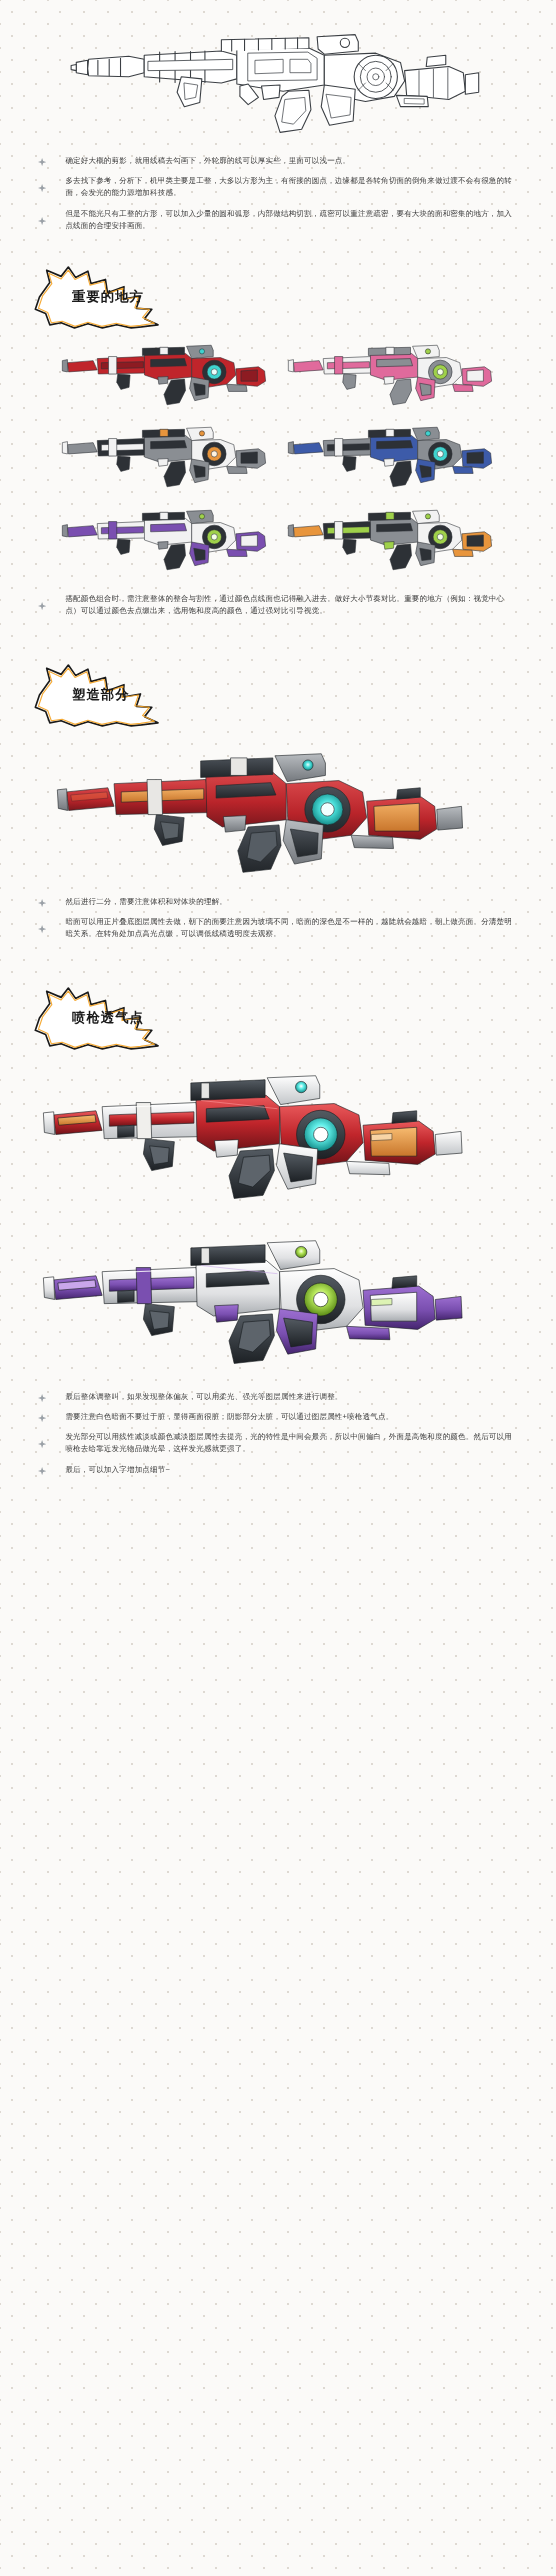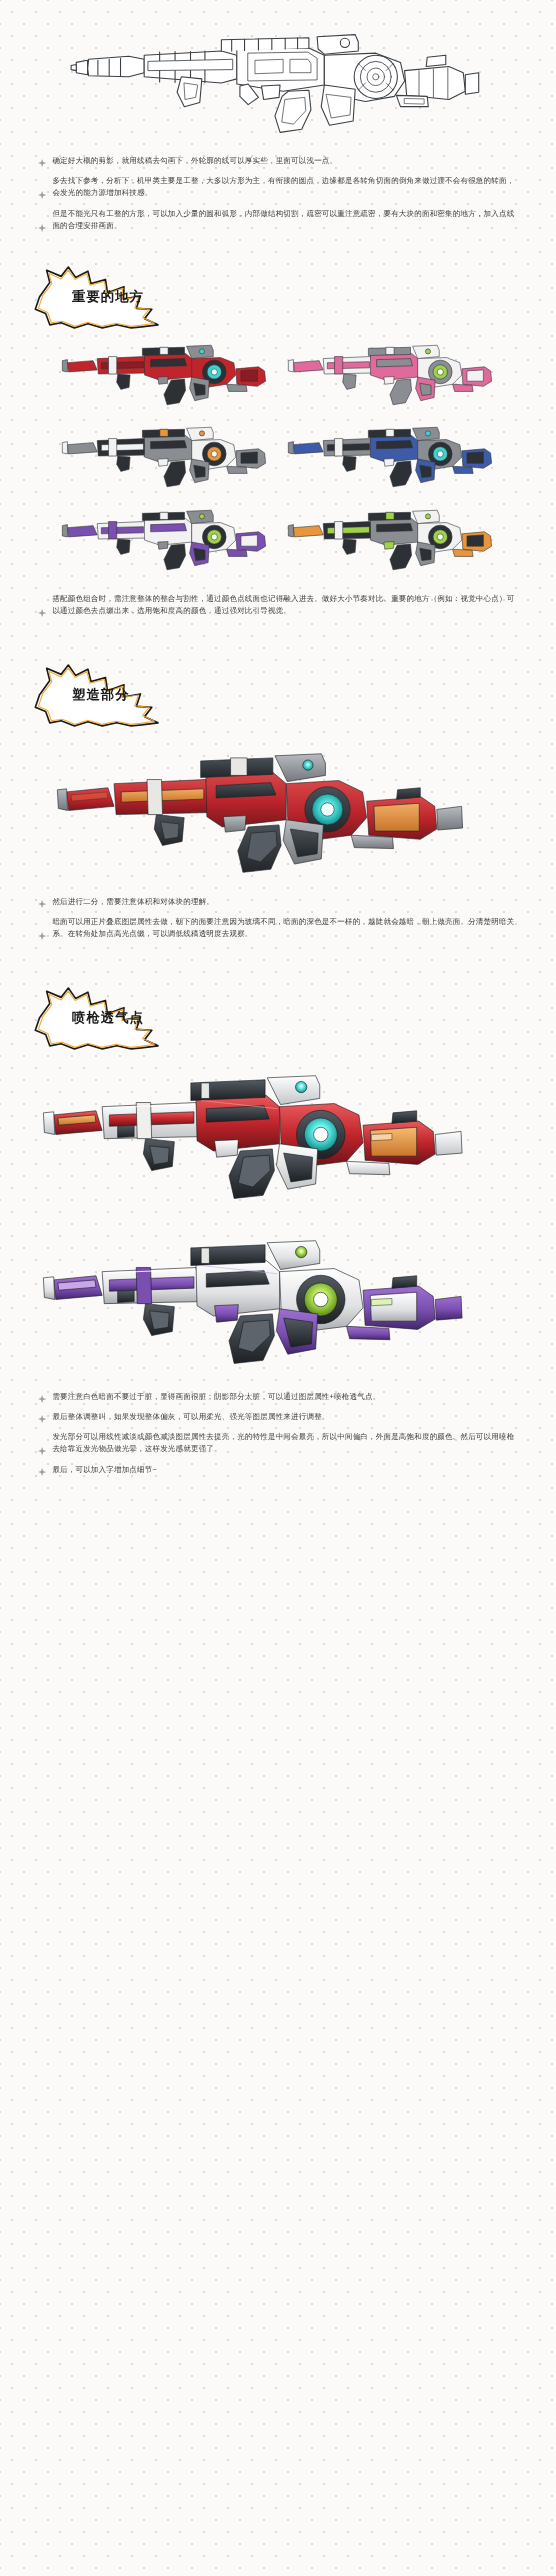--- a/index.html
+++ b/index.html
@@ -44,22 +44,23 @@
     letter-spacing: 1px;
     white-space: nowrap;
   }
 
   
   .notes {
     margin: 7.2px 38px 0 38px;
   }
   .note {
     display: flex;
-    align-items: flex-end;
+    align-items: center;
     margin-bottom: 8.2px;
+    gap: 13px;
   }
   .note .bul {
     flex: 0 0 auto;
     width: 8.2px; height: 8.2px;
     margin-top: 2.1px;
     margin-right: 6.2px;
     position: relative;
   }
   .note .bul svg { display: block; }
   .note .txt {
@@ -609,36 +610,36 @@
       </div>
     </div>
 
     <div class="notes" style="margin-top:13.4px">
       <div class="note">
         <span class="bul">
           <svg width="8.2" height="8.2" viewBox="0 0 16 16">
               <path d="M8 0 L10 6 L16 8 L10 10 L8 16 L6 10 L0 8 L6 6 Z" fill="#9aa0a6"></path>
             </svg>
         </span>
+        <span class="txt">最后整体调整叫，如果发现整体偏灰，可以用柔光、强光等图层属性来进行调整。</span>
+      </div>
+      <div class="note">
+        <span class="bul">
+          <svg width="8.2" height="8.2" viewBox="0 0 16 16">
+              <path d="M8 0 L10 6 L16 8 L10 10 L8 16 L6 10 L0 8 L6 6 Z" fill="#9aa0a6"></path>
+            </svg>
+        </span>
         <span class="txt">需要注意白色暗面不要过于脏，显得画面很脏；阴影部分太脏，可以通过图层属性+喷枪透气点。</span>
       </div>
       <div class="note">
         <span class="bul">
           <svg width="8.2" height="8.2" viewBox="0 0 16 16">
               <path d="M8 0 L10 6 L16 8 L10 10 L8 16 L6 10 L0 8 L6 6 Z" fill="#9aa0a6"></path>
             </svg>
         </span>
-        <span class="txt">最后整体调整叫，如果发现整体偏灰，可以用柔光、强光等图层属性来进行调整。</span>
-      </div>
-      <div class="note">
-        <span class="bul">
-          <svg width="8.2" height="8.2" viewBox="0 0 16 16">
-              <path d="M8 0 L10 6 L16 8 L10 10 L8 16 L6 10 L0 8 L6 6 Z" fill="#9aa0a6"></path>
-            </svg>
-        </span>
         <span class="txt">发光部分可以用线性减淡或颜色减淡图层属性去提亮，光的特性是中间会最亮，所以中间偏白，外面是高饱和度的颜色。然后可以用喷枪去给靠近发光物品做光晕，这样发光感就更强了。</span>
       </div>
       <div class="note">
         <span class="bul">
           <svg width="8.2" height="8.2" viewBox="0 0 16 16">
               <path d="M8 0 L10 6 L16 8 L10 10 L8 16 L6 10 L0 8 L6 6 Z" fill="#9aa0a6"></path>
             </svg>
         </span>
         <span class="txt">最后，可以加入字增加点细节~</span>
       </div>

